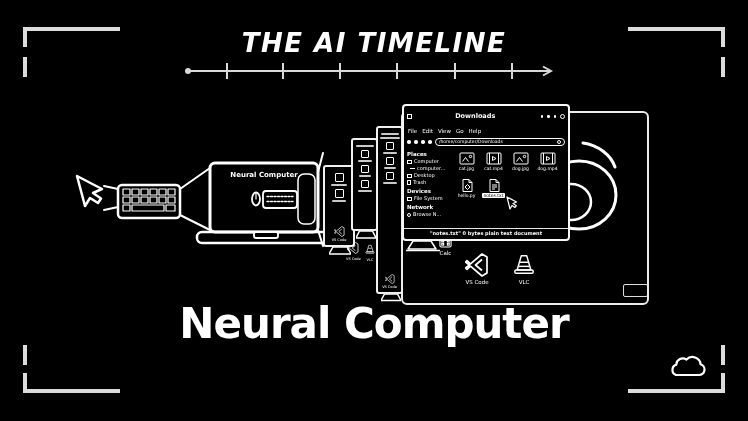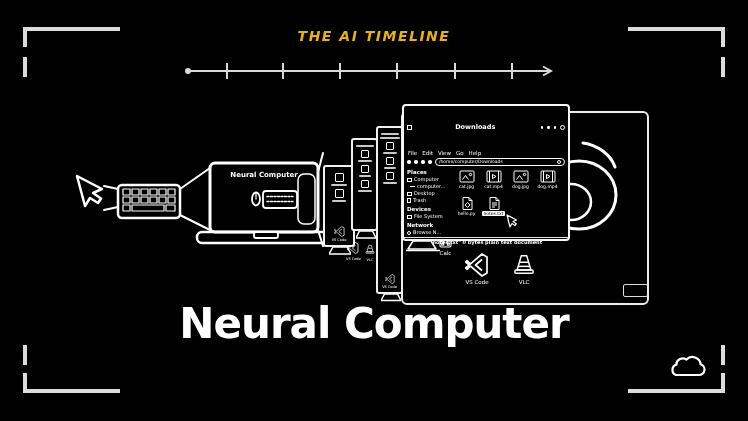--- a/index.html
+++ b/index.html
@@ -1,39 +1,39 @@
 <!DOCTYPE html>
 <html><head>
 <meta charset="utf-8">
 <style>
   html,body{margin:0;padding:0;background:#000;}
   #stage{position:relative;width:748px;height:421px;background:#000;overflow:hidden;
          font-family:"DejaVu Sans","Liberation Sans",sans-serif;color:#fff;}
   .brk{position:absolute;background:#dcdcdc;}
   
   #tl-title{position:absolute;top:28px;left:0;right:0;text-align:center;
-    font-size:14px;font-weight:bold;font-style:italic;letter-spacing:1.5px;color:#eab308;}
+    font-size:26px;font-weight:bold;font-style:italic;letter-spacing:1.5px;color:#ffffff;}
   
   .miniwin{position:absolute;background:#000;border:2px solid #f0f0f0;border-radius:3px;
     box-sizing:border-box;padding:3px 2px;display:flex;flex-direction:column;align-items:center;}
   .sq{width:7px;height:7px;border:1px solid #fff;border-radius:1px;margin-top:3px;}
   .smudge{height:2px;background:#c9c9c9;border-radius:1px;margin-top:2px;}
   .minilabel{font-size:3.5px;color:#fff;text-align:center;margin-top:1px;white-space:nowrap;}
   .deskicon{position:absolute;display:flex;flex-direction:column;align-items:center;gap:2px;}
   .deskicon .lbl{font-size:5.5px;color:#fff;white-space:nowrap;}
   
   #desktop-window{position:absolute;left:401px;top:111px;width:248px;height:194px;
     background:#000;border:2px solid #ececec;border-radius:6px;box-sizing:border-box;overflow:hidden;}
   #taskbar-item{position:absolute;left:220px;top:171px;width:25px;height:13px;
     border:1.5px solid #ddd;border-radius:2px;box-sizing:border-box;}
   
   #file-manager{position:absolute;left:402px;top:104px;width:168px;height:137px;z-index:10;
     background:#000;border:2px solid #f8f8f8;border-radius:4px;box-sizing:border-box;
     display:flex;flex-direction:column;}
-  .fm-titlebar{height:11px;display:flex;align-items:center;padding:16px 3px;gap:2px;}
+  .fm-titlebar{height:11px;display:flex;align-items:center;padding:5px 3px;gap:2px;}
   .fm-winicon{width:5px;height:5px;border:1px solid #fff;box-sizing:border-box;}
   .fm-title{flex:1;text-align:center;font-size:6.5px;font-weight:bold;line-height:11px;}
   .dot{width:2.5px;height:2.5px;border-radius:50%;background:#fff;margin-left:2px;}
   .ring{width:5px;height:5px;border:1px solid #fff;border-radius:50%;margin-left:2px;box-sizing:border-box;}
   .fm-menubar{height:9px;display:flex;gap:5px;padding:0 4px;align-items:center;}
   .fm-menubar span{font-size:5.5px;line-height:9px;}
   .fm-toolbar{height:12px;display:flex;align-items:center;gap:2px;padding:0 3px;}
   .navdot{width:3.5px;height:3.5px;border-radius:50%;background:#fff;margin-right:1.5px;}
   .addressbar{flex:1;height:8px;border:1px solid #fff;border-radius:5px;box-sizing:border-box;
     display:flex;align-items:center;padding:0 3px;gap:2px;}

